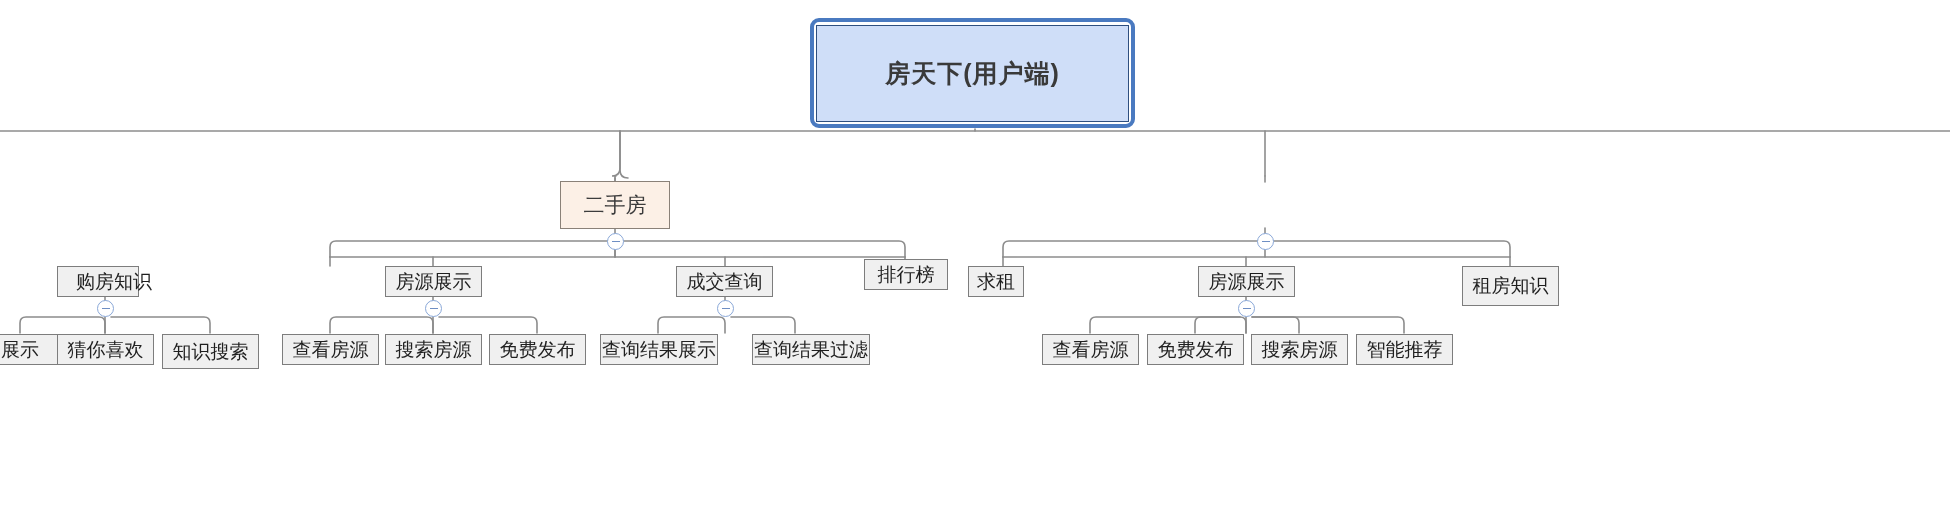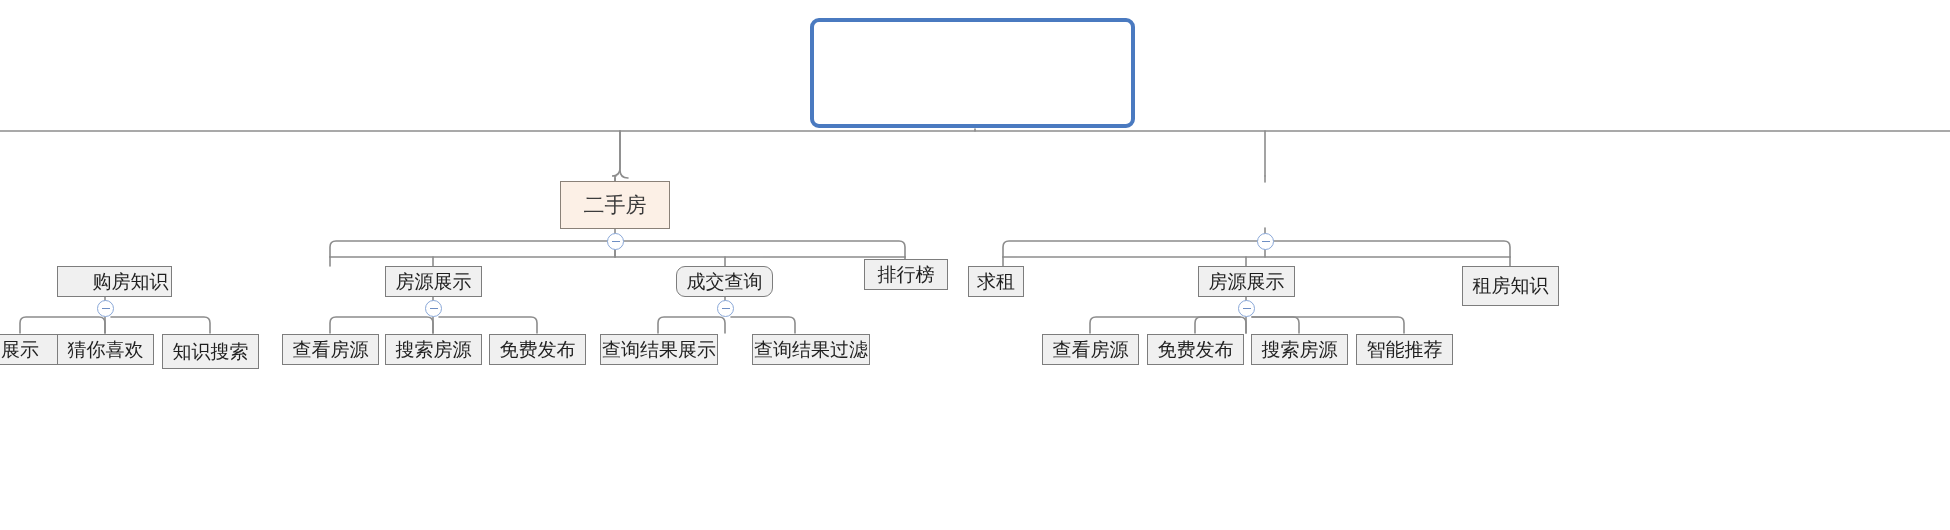--- a/index.html
+++ b/index.html
@@ -81,47 +81,50 @@
       <path d="M1246,296 L1246,311"></path>
       <path d="M1090,333 L1090,323 Q1090,317 1096,317 L1240,317 Q1246,317 1246,323 L1246,333"></path>
       <path d="M1195,333 L1195,323 Q1195,317 1201,317 L1240,317"></path>
       <path d="M1299,333 L1299,323 Q1299,317 1293,317 L1252,317"></path>
       <path d="M1404,333 L1404,323 Q1404,317 1398,317 L1252,317"></path>
       <path d="M1246,317 L1246,333"></path>
     </g>
   </svg>
 
   <div class="root-sel" style="left:810px;top:18px;width:325px;height:110px;"></div>
+  <div class="node n-root" style="left:816px;top:25px;width:313px;height:97px;">
+    <span>房天下(用户端)</span>
+  </div>
 
   <div class="node n-l2" style="left:560px;top:181px;width:110px;height:48px;">
     <span>二手房</span>
   </div>
   <div class="toggle" style="left:607px;top:233px;">
       <i></i>
     </div>
 
   <div class="toggle" style="left:1257px;top:233px;">
       <i></i>
     </div>
 
-  <div class="node n-l3" style="left:57px;top:266px;width:115px;height:31px;padding-left:32px;">
+  <div class="node n-l3" style="left:57px;top:266px;width:82px;height:31px;padding-left:32px;">
     <span>购房知识</span>
   </div>
   <div class="toggle" style="left:97px;top:300px;">
       <i></i>
     </div>
 
   <div class="node n-l3" style="left:385px;top:266px;width:97px;height:31px;">
     <span>房源展示</span>
   </div>
   <div class="toggle" style="left:425px;top:300px;">
       <i></i>
     </div>
 
-  <div class="node n-l3" style="left:676px;top:266px;width:97px;height:31px;border-radius:9px;">
+  <div class="node n-l3" style="left:676px;top:266px;width:97px;height:31px;">
     <span>成交查询</span>
   </div>
   <div class="toggle" style="left:717px;top:300px;">
       <i></i>
     </div>
 
   <div class="node n-l3" style="left:864px;top:259px;width:84px;height:31px;">
     <span>排行榜</span>
   </div>
 

